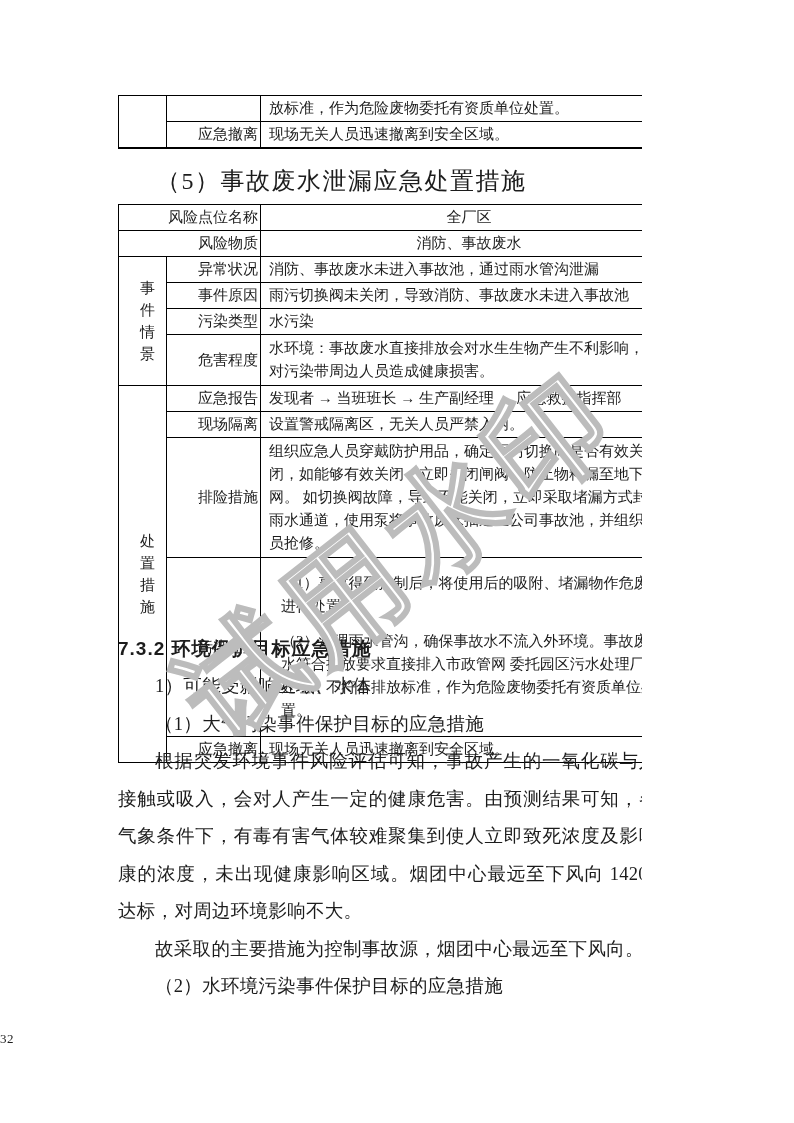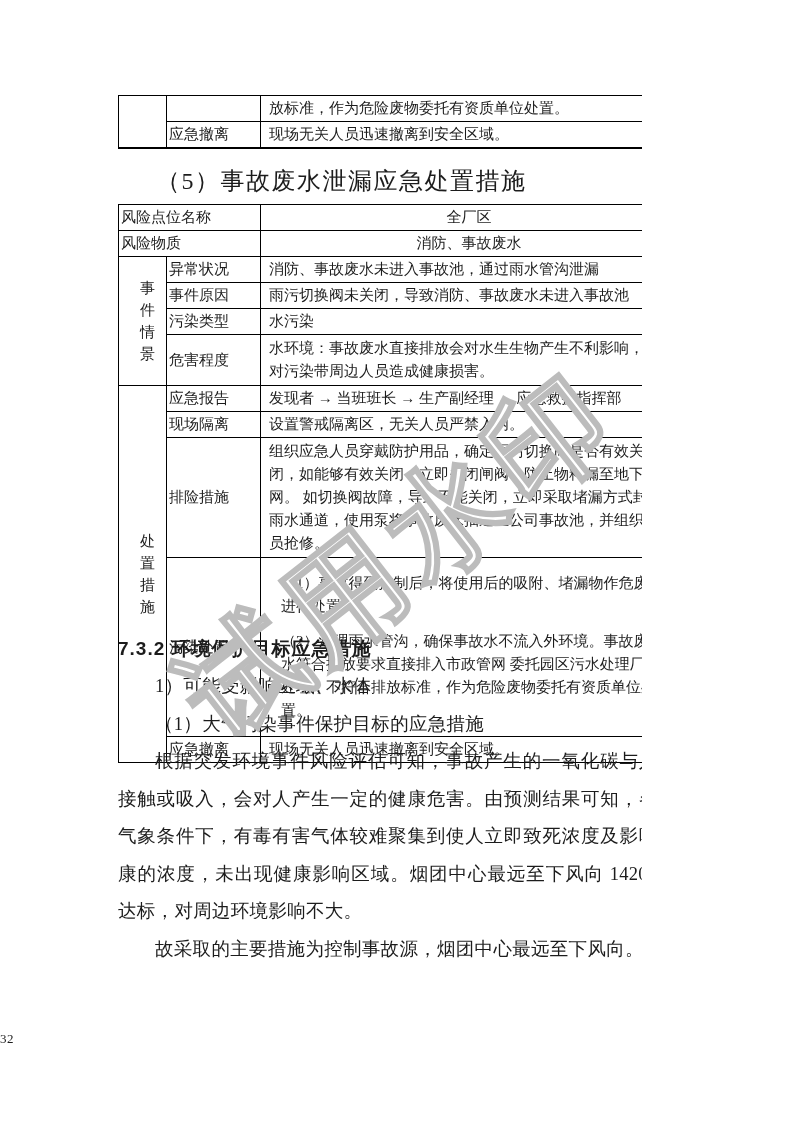--- a/index.html
+++ b/index.html
@@ -9,21 +9,21 @@
     color:#1c1c1c; overflow:hidden;
   }
   
   table { border-collapse:collapse; table-layout:fixed; }
   td {
     border:1px solid #000;
     font-size:15px; line-height:23px;
     padding:2px 8px; vertical-align:middle;
     word-break:break-all;
   }
-  td.lbl { text-align:left; padding:2px 2px;margin-top:8px; }
+  td.lbl { text-align:right; padding:2px 2px;margin-top:8px; }
   td.grp { text-align:center; padding:2px 21px; line-height:22px; }
   tr.h27 td { height:23px; padding-top:1px; padding-bottom:1px; }
   td.ctr { text-align:center; }
   .cont-table { position:absolute; left:118px; top:95px; width:559px; border-bottom:2px solid #000; }
   .main-table { position:absolute; left:118px; top:204px; width:559px; }
   .subpara { margin:12px; }
   
   .sec5-heading {
     position:absolute; left:156px; top:165px;
     font-size:24px; letter-spacing:1.5px; white-space:nowrap;
@@ -136,19 +136,20 @@
   </tbody>
     </table>
 
   <div class="sec732-heading">7.3.2 环境保护目标应急措施</div>
 
   <div class="bodytext">
     <p class="ind2">1）可能受影响区域、水体</p>
     <p class="ind2">（1）大气污染事件保护目标的应急措施</p>
     <p class="ind2">根据突发环境事件风险评估可知，事故产生的一氧化碳与人体接触或吸入，会对人产生一定的健康危害。由预测结果可知，各种气象条件下，有毒有害气体较难聚集到使人立即致死浓度及影响健康的浓度，未出现健康影响区域。烟团中心最远至下风向 1420.9m 达标，对周边环境影响不大。</p>
     <p class="ind2">故采取的主要措施为控制事故源，烟团中心最远至下风向。</p>
+    <p class="ind2">（2）水环境污染事件保护目标的应急措施</p>
   </div>
 
   <div class="page-number">32</div>
 
   <div class="watermark">试用水印</div>
 
 </div>
 
 </body></html>

